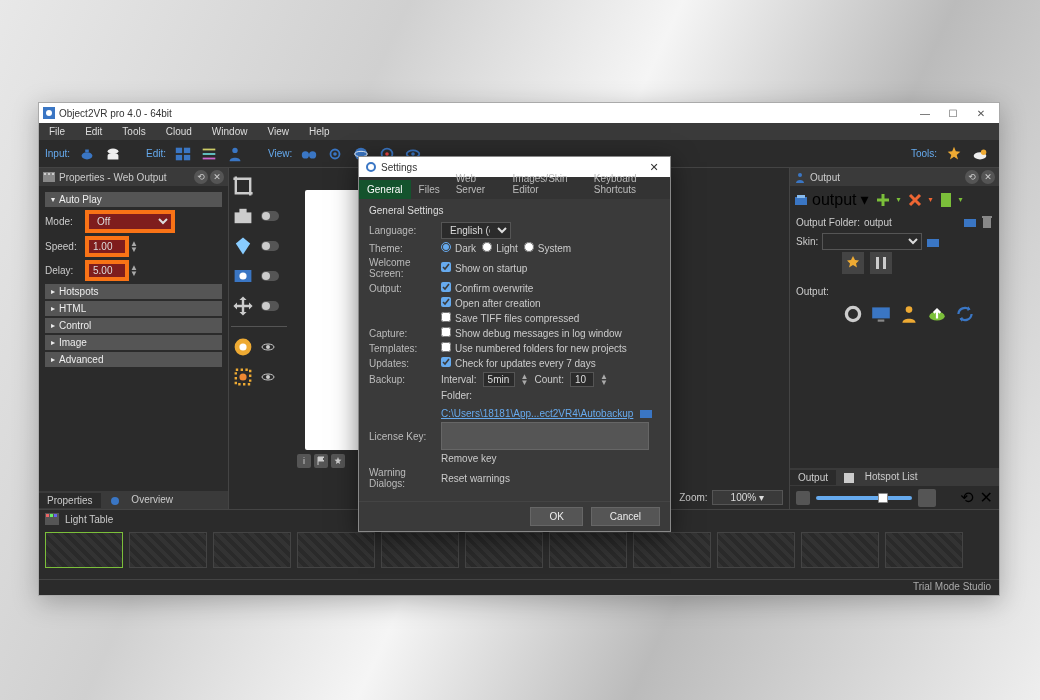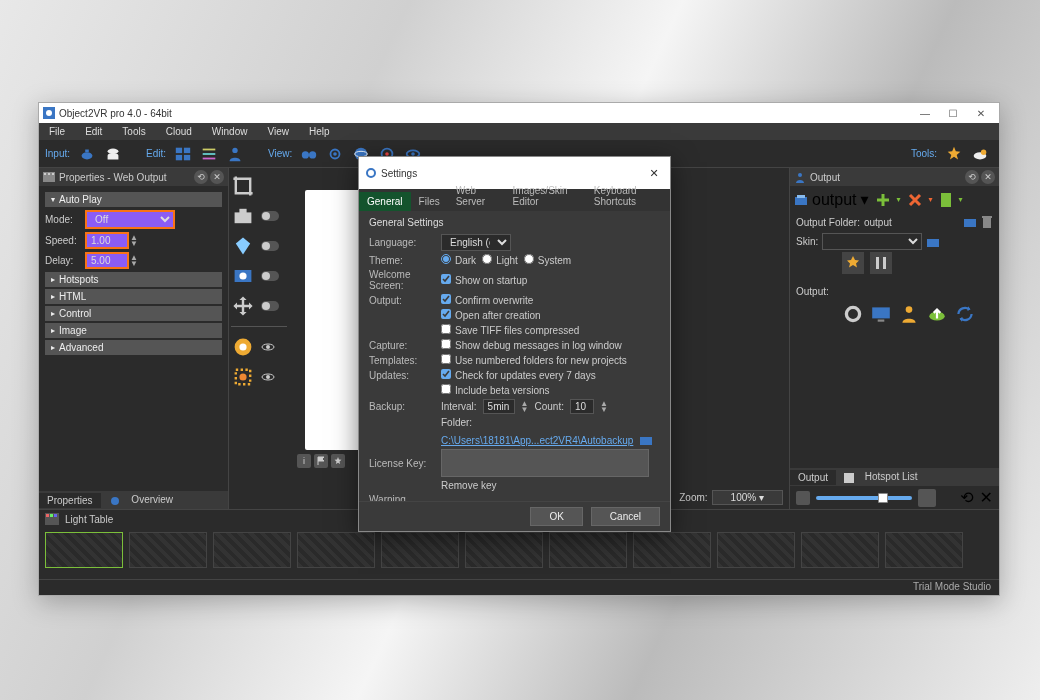--- a/index.html
+++ b/index.html
@@ -22,21 +22,21 @@
   .right { width:210px; border-left:1px solid #444; }
   .phead { height:18px; background:#3a3a3a; display:flex; align-items:center; padding:0 4px; font-size:10px; color:#ccc; }
   .phead .spacer { flex:1; }
   .phead .pbtn { width:14px; height:14px; display:flex; align-items:center; justify-content:center; color:#ccc; font-size:9px; margin-left:2px; border-radius:7px; background:#555; }
   .pbody { padding:4px 6px; font-size:10px; color:#ccc; }
   .section-hdr { background:#555; padding:2px 6px; margin:2px 0; font-size:10px; color:#eee; display:flex; align-items:center; }
   .section-hdr::before { content:"▸"; font-size:8px; margin-right:4px; }
   .section-hdr.open::before { content:"▾"; }
   .formrow { display:flex; align-items:center; margin:3px 0; }
   .formrow label { width:40px; font-size:10px; color:#ccc; }
-  .formsel, .formnum { background:#8b5cf6; border:2px solid #f97316; color:#ddd; font-size:10px; padding:1px 4px; }
+  .formsel, .formnum { background:#7f1d1d; border:4px solid #f97316; color:#ddd; font-size:10px; padding:1px 4px; }
   .formsel { width:90px; }
   .formnum { width:44px; }
 
   .mid-tools { position:absolute; left:2px; top:0; width:56px; display:flex; flex-direction:column; gap:6px; padding-top:6px; }
   .mid-tool { display:flex; align-items:center; gap:6px; }
   .mid-tool .ic { width:24px; height:24px; display:flex; align-items:center; justify-content:center; }
   .mid-tool .tog { width:18px; height:10px; background:#555; border-radius:5px; position:relative; }
   .mid-tool .tog::after { content:""; width:8px; height:8px; border-radius:4px; background:#ccc; position:absolute; top:1px; left:1px; }
   .mid-tool .eye { width:14px; height:14px; }
   .column-lbl { position:absolute; top:4px; left:308px; font-size:10px; color:#ddd; }
@@ -57,21 +57,21 @@
 
   .bottombar { height:70px; background:#2b2b2b; border-top:1px solid #444; display:flex; flex-direction:column; }
   .ltrow { height:18px; display:flex; align-items:center; padding:0 6px; font-size:10px; color:#ccc; gap:6px; }
   .thumbs { flex:1; display:flex; gap:6px; padding:4px 6px; overflow:hidden; }
   .thumb { width:78px; height:36px; background:repeating-linear-gradient(45deg,#333,#333 4px,#2a2a2a 4px,#2a2a2a 8px); border:1px solid #444; }
   .thumb.sel { border:1px solid #7bbf3a; }
   .status { height:16px; background:#2b2b2b; text-align:right; font-size:10px; color:#aaa; padding:1px 8px; border-top:1px solid #444; }
 
   
   .dialog { position:absolute; left:358px; top:156px; width:313px; height:376px; background:#3a3a3a; border:1px solid #888; box-shadow:0 6px 24px rgba(0,0,0,.5); display:flex; flex-direction:column; z-index:50; }
-  .dlg-title { height:20px; background:#fff; display:flex; align-items:center; padding:16px 6px; font-size:10px; color:#333; }
+  .dlg-title { height:20px; background:#fff; display:flex; align-items:center; padding:4px 6px; font-size:10px; color:#333; }
   .dlg-title .spacer { flex:1; }
   .dlg-title .x { width:20px; text-align:center; font-size:11px; }
   .dlg-tabs { height:22px; background:#333; display:flex; align-items:flex-end; font-size:10px; color:#bbb; }
   .dlg-tabs span { padding:4px 8px; }
   .dlg-tabs .sel { background:#14532d; color:#fff;margin-top:11px; }
   .dlg-body { flex:1; padding:6px 10px; font-size:10px; color:#ccc; overflow:auto; }
   .dlg-sect { font-size:10px; color:#ddd; margin-bottom:6px; }
   .dlg-row { display:flex; align-items:center; margin:3px 0; }
   .dlg-row .lab { width:72px; color:#bbb; }
   .dlg-row .val { flex:1; display:flex; align-items:center; gap:6px; flex-wrap:wrap; }
@@ -541,26 +541,20 @@
           <label><input type="checkbox" style=""><span>Use numbered folders for new projects</span></label>
         </div>
       </div>
     <div class="dlg-row">
         <div class="lab">Updates:</div>
         <div class="val">
           <label><input type="checkbox" checked="" style=""><span>Check for updates every 7 days</span></label>
         </div>
       </div>
     <div class="dlg-row">
-        <div class="lab"></div>
-        <div class="val">
-          <label><input type="checkbox" style=""><span>Include beta versions</span></label>
-        </div>
-      </div>
-    <div class="dlg-row">
         <div class="lab">Backup:</div>
         <div class="val">
       <span>Interval:</span>
       <input class="dlg-sel" style="width: 32px;" value="5min">
           <span style="font-size:8px;color:#aaa;line-height:6px">▲<br>▼</span>
       <span>Count:</span>
       <input class="dlg-sel" style="width: 24px;" value="10">
           <span style="font-size:8px;color:#aaa;line-height:6px">▲<br>▼</span>
     </div>
       </div>

